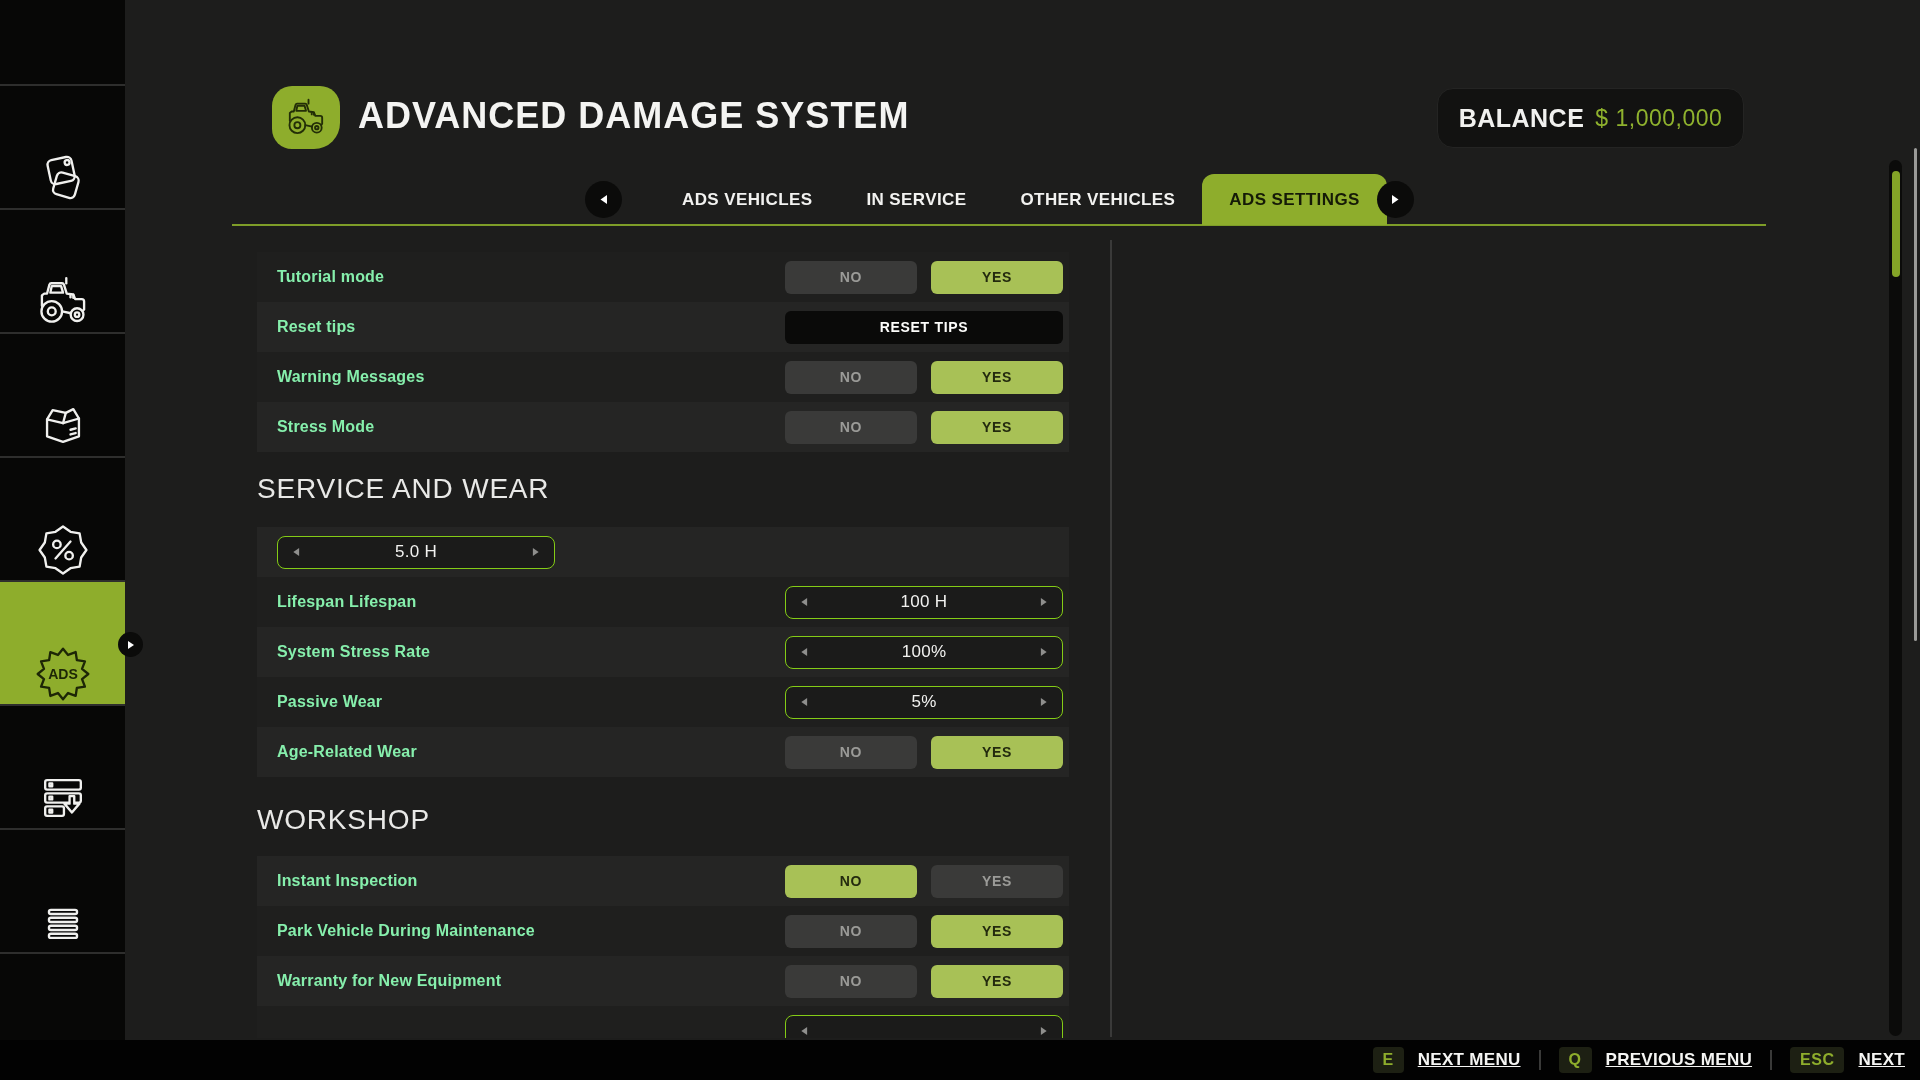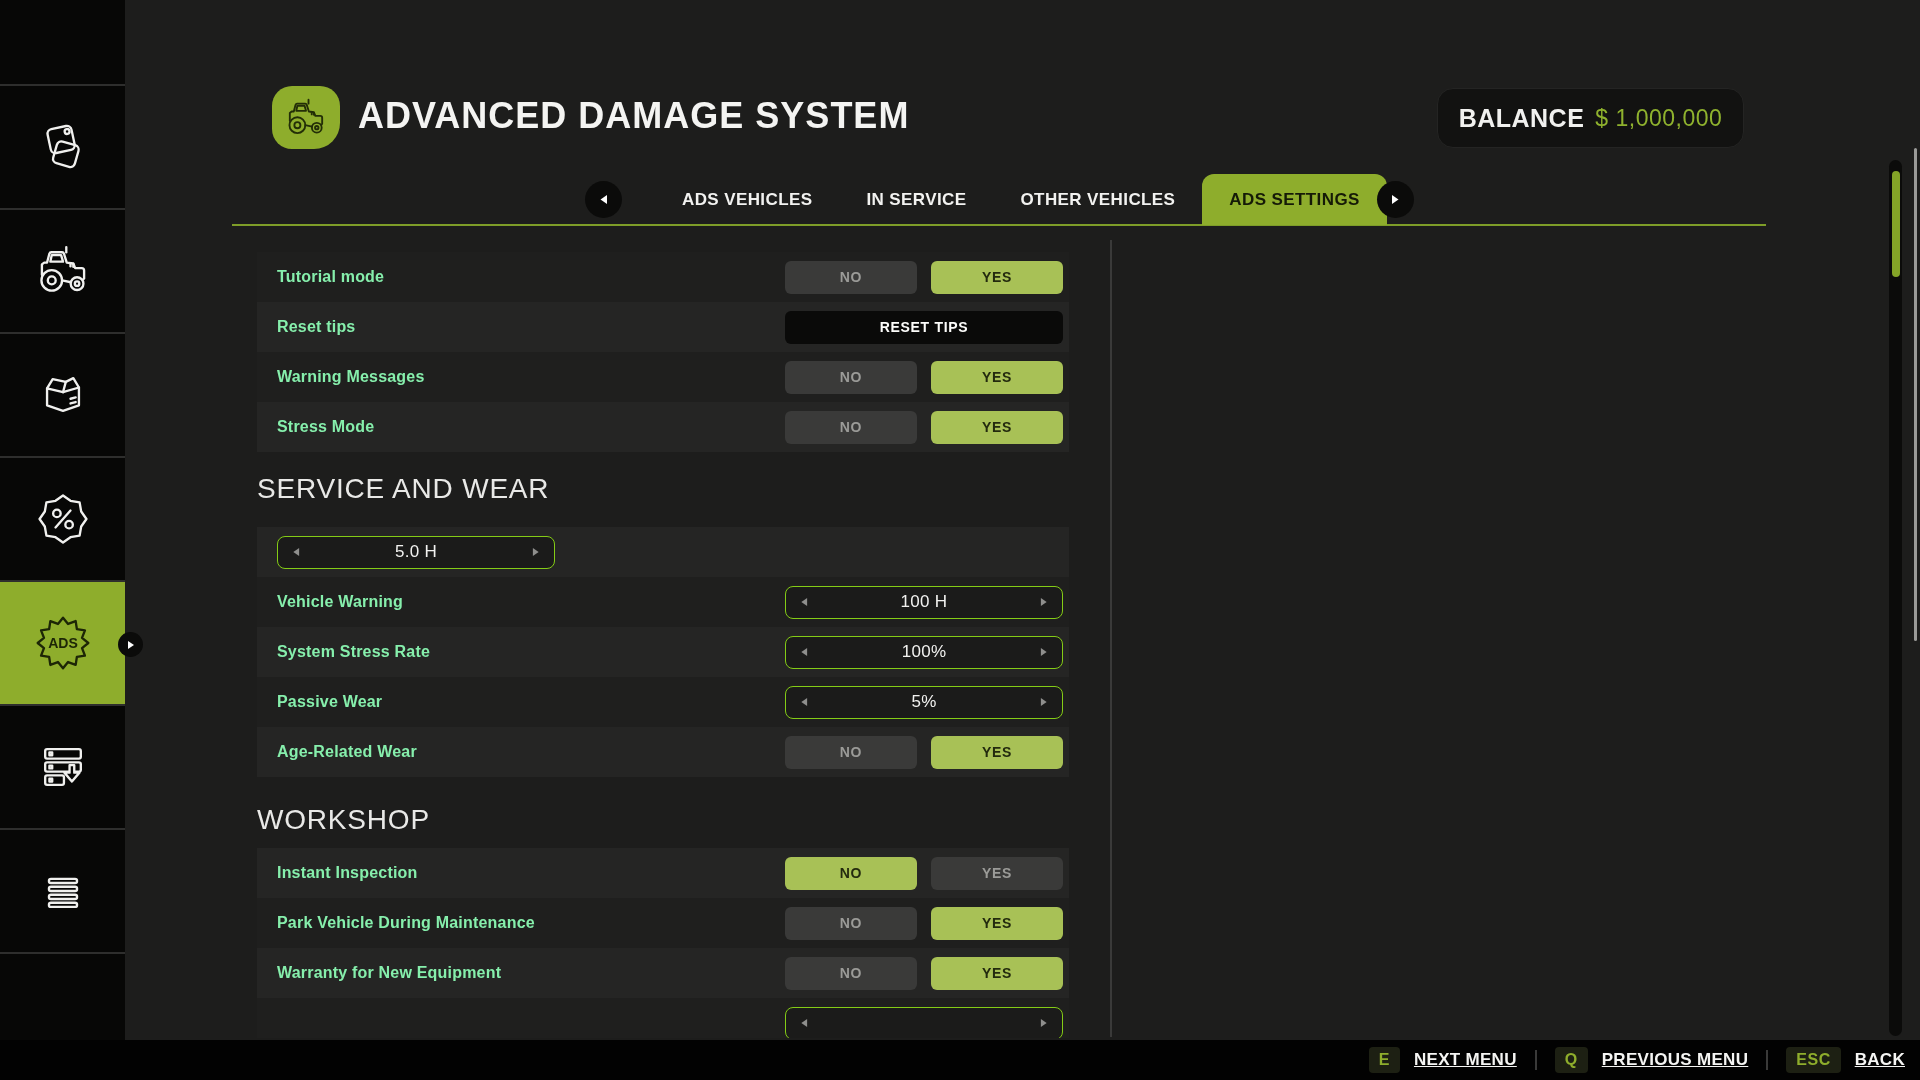--- a/index.html
+++ b/index.html
@@ -2,21 +2,21 @@
 <html style="--accent-green: #8EAD2C; --toggle-green: #A8C156; --balance-green: #8FB22E; --scroll-green: #84A427; --underline-green: #7E9D28;"><head>
 <meta charset="utf-8">
 <style>
   html,body{margin:0;padding:0;background:#101010;}
   body{font-family:"Liberation Sans",sans-serif;}
   .screen{position:relative;width:1920px;height:1080px;overflow:hidden;background:#1d1d1c;}
 
   
   .sidebar{position:absolute;left:0;top:0;width:125px;height:1040px;background:#070706;}
   .sidebar .spacer{height:84px;border-bottom:2px solid #2e2e2d;}
-  .cell{height:122px;border-bottom:2px solid #2e2e2d;display:flex;align-items:center;justify-content:center;cursor:pointer;}
+  .cell{height:122px;border-bottom:2px solid #2e2e2d;display:flex;align-items:flex-end;justify-content:center;cursor:pointer;}
   .cell.active{background:var(--accent-green,#8EAD2C);}
   .cell .icon{display:flex;}
   .cell svg{width:60px;height:60px;stroke:#f0f0ee;fill:none;stroke-width:2.5;stroke-linecap:round;stroke-linejoin:round;}
   .cell svg text{stroke:none;fill:#f0f0ee;}
   .cell.active svg{stroke:#1d2606;}
   .cell.active svg text{fill:#1d2606;}
   .active-pointer{position:absolute;left:118px;top:632px;width:25px;height:25px;border-radius:50%;background:#0b0b0a;display:flex;align-items:center;justify-content:center;z-index:5;}
   .active-pointer svg{width:8px;height:10px;}
 
   
@@ -32,21 +32,21 @@
   .tab-arrow.left{left:585px;} .tab-arrow.right{left:1377px;}
   .tab-arrow svg{width:9px;height:11px;}
   .tabs{position:absolute;left:655px;top:174px;height:51px;display:flex;align-items:stretch;z-index:2;}
   .tab{display:flex;align-items:center;padding:0 27px;font-size:17px;font-weight:700;color:#f2f2f0;letter-spacing:0.4px;white-space:nowrap;cursor:pointer;}
   .tab.active{background:var(--accent-green,#8EAD2C);color:#151a07;border-radius:12px 12px 0 0;}
   .tab-underline{position:absolute;left:232px;top:224px;width:1534px;height:2px;background:var(--underline-green,#7E9D28);}
 
   
   .content{position:absolute;left:257px;top:237px;width:812px;height:801px;overflow:hidden;padding-top:15px;box-sizing:border-box;}
   .section-title{margin:21px 0 22px 0;font-size:28px;font-weight:500;color:#e9e9e7;letter-spacing:0.8px;}
-  .section-title.mt-lg{margin-top:27px;margin-bottom:12px;}
+  .section-title.mt-lg{margin-top:27px;margin-bottom:20px;}
   .row{height:50px;display:flex;align-items:center;padding:0 6px 0 20px;box-sizing:border-box;}
   .row.light{background:#252524;} .row.dark{background:#1f1f1e;}
   .row-label{flex:1;font-size:16px;font-weight:700;color:#86efac;letter-spacing:0.2px;}
   .control{width:278px;flex:none;display:flex;}
   .toggle{display:flex;gap:14px;width:100%;}
   .toggle button{flex:1;height:33px;border:none;border-radius:6px;font-family:inherit;font-size:14px;font-weight:700;letter-spacing:0.7px;background:#3a3a39;color:#9b9b98;cursor:pointer;}
   .toggle button.selected{background:var(--toggle-green,#A8C156);color:#232a0e;}
   .action-btn{width:100%;height:33px;border:none;border-radius:6px;background:#0a0a09;color:#fdfdfb;font-family:inherit;font-size:14px;font-weight:700;letter-spacing:0.7px;cursor:pointer;}
   .stepper{width:100%;height:33px;box-sizing:border-box;background:#1b1b1a;border:1px solid #84cc16;border-radius:8px;display:flex;align-items:center;}
   .stepper .st-arrow{width:36px;height:100%;display:flex;align-items:center;justify-content:center;cursor:pointer;}
@@ -247,21 +247,21 @@
             <span class="value">5.0 H</span>
             <span class="st-arrow">
               <svg viewBox="0 0 9 11">
                 <path d="M1 1 L7.5 5.5 L1 10 Z" fill="#8f8f8d"></path>
               </svg>
             </span>
           </div>
         </div>
       </div>
       <div class="row dark">
-        <span class="row-label">Vehicle Warning</span>
+        <span class="row-label">Lifespan Lifespan</span>
         <div class="control">
           <div class="stepper">
             <span class="st-arrow">
               <svg viewBox="0 0 9 11">
                 <path d="M8 1 L1.5 5.5 L8 10 Z" fill="#8f8f8d"></path>
               </svg>
             </span>
             <span class="value">100 H</span>
             <span class="st-arrow">
               <svg viewBox="0 0 9 11">
@@ -376,17 +376,17 @@
         <span class="flabel">NEXT MENU</span>
       </div>
       <div class="fsep"></div>
       <div class="hotkey">
         <span class="key">Q</span>
         <span class="flabel">PREVIOUS MENU</span>
       </div>
       <div class="fsep"></div>
       <div class="hotkey">
         <span class="key">ESC</span>
-        <span class="flabel">BACK</span>
+        <span class="flabel">NEXT</span>
       </div>
     </footer>
 
 </div>
 
 </body></html>

